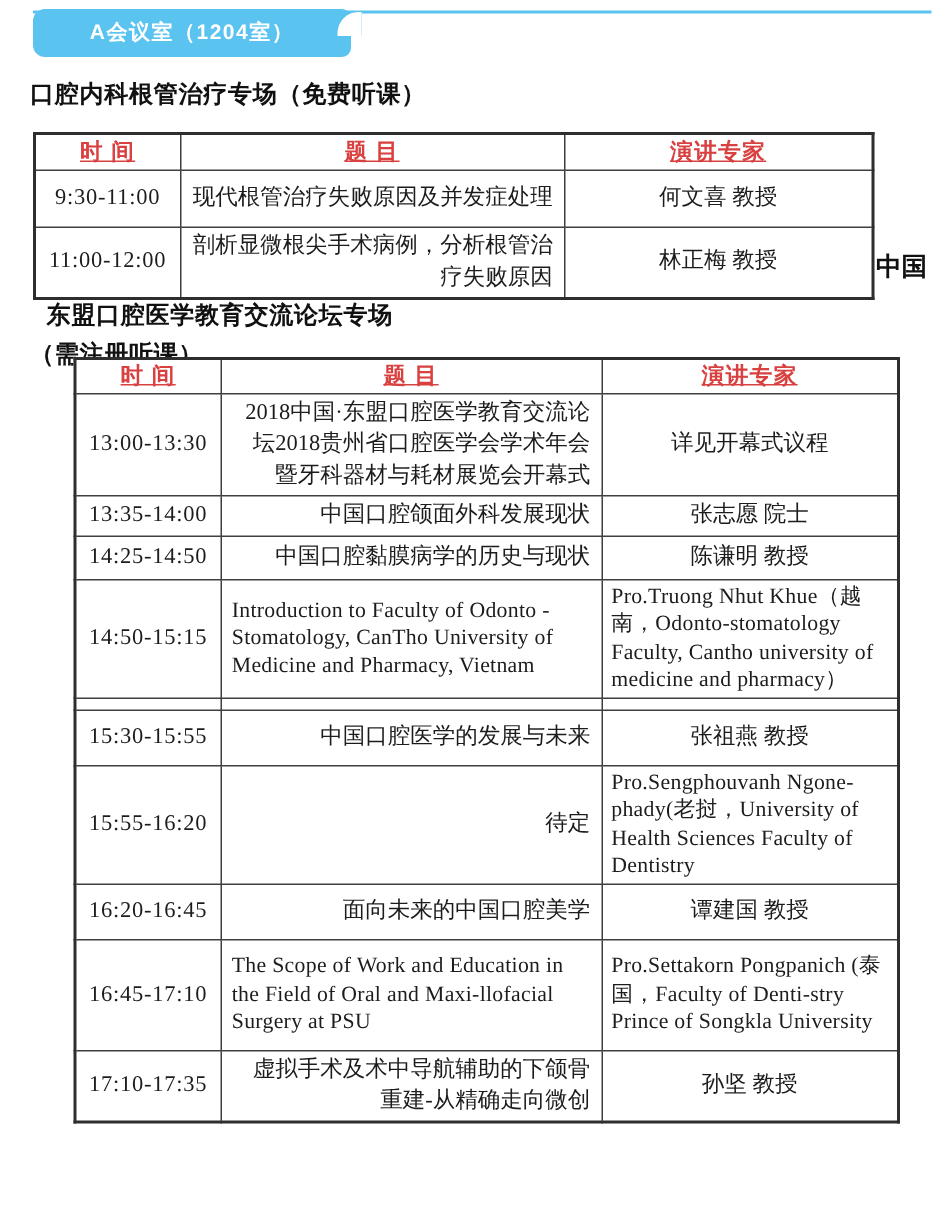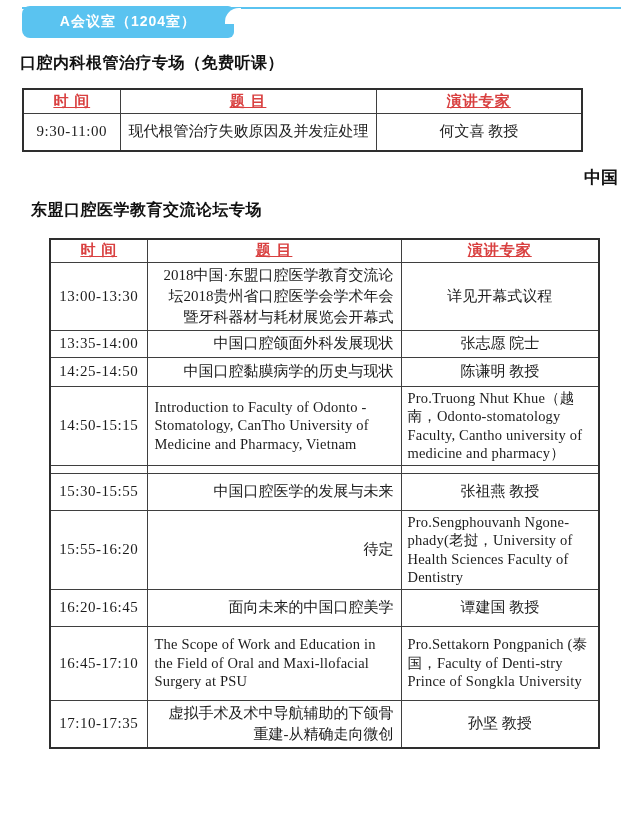--- a/index.html
+++ b/index.html
@@ -68,26 +68,32 @@
         <tr class="hdr" style="height:24px">
       <td>时  间</td>
       <td>题    目</td>
       <td>演讲专家</td>
     </tr>
     <tr style="height:38px">
       <td class="time-cell">9:30-11:00</td>
       <td class="topic-cell">现代根管治疗失败原因及并发症处理</td>
       <td class="speaker-cell">何文喜 教授</td>
     </tr>
+    <tr style="height:45px">
+      <td class="time-cell">11:00-12:00</td>
+      <td class="topic-cell">剖析显微根尖手术病例，分析根管治疗失败原因</td>
+      <td class="speaker-cell">林正梅 教授</td>
+    </tr>
   </tbody>
     </table>
 
   <div class="china-frag">中国</div>
 
   <div class="sec-title" id="title2">东盟口腔医学教育交流论坛专场</div>
+  <div class="sec-title" id="title3">（需注册听课）</div>
 
   <table class="sched" id="table2">
     <colgroup>
         <col style="width:97px">
         <col style="width:254px">
         <col style="width:198px">
       </colgroup>
     <tbody>
         <tr class="hdr" style="height:23px">
       <td>时  间</td>

